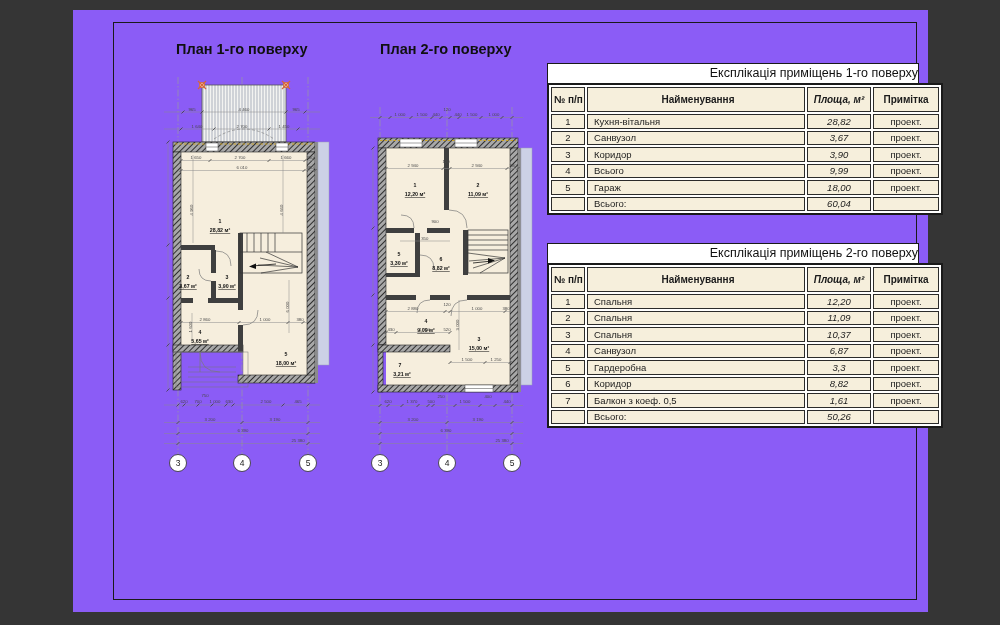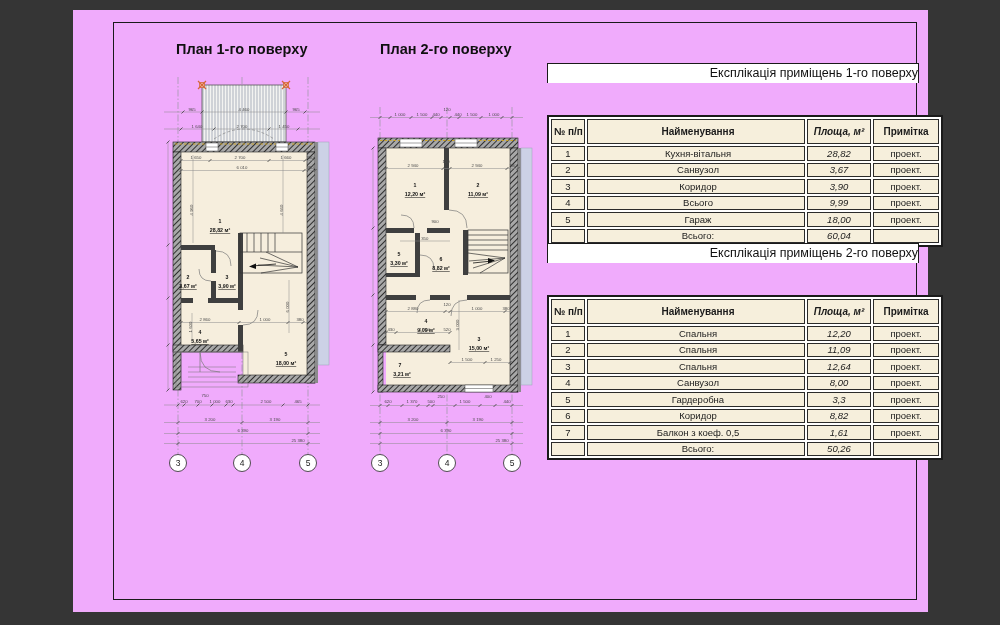--- a/index.html
+++ b/index.html
@@ -2,37 +2,37 @@
 <html><head>
 <meta charset="utf-8">
 <style>
   html,body{margin:0;padding:0;}
   body{
     width:1000px;height:625px;
     background:#353535;
     font-family:"Liberation Sans", sans-serif;
     position:relative;overflow:hidden;
   }
-  .page{position:absolute;left:73px;top:10px;width:855px;height:602px;background:#f0abfc;}
+  .page{position:absolute;left:73px;top:10px;width:855px;height:602px;background:#8b5cf6;}
   .frame{position:absolute;left:40px;top:12px;width:804px;height:578px;border:1.5px solid #1a1a1a;box-sizing:border-box;}
   .plan-title{position:absolute;font-weight:bold;font-size:14.5px;color:#101010;white-space:nowrap;}
   .plan-svg{position:absolute;}
 
   
   .expl{position:absolute;left:474px;width:372px;}
   .expl-title{font-size:12.5px;color:#101010;text-align:right;padding:2px 0 3px 0;
     border:1px solid #1a1a1a;border-bottom:none;background:#fff;}
   table.expl-table{border-collapse:separate;border-spacing:2px;width:100%;
-    background:#fff;border:2px solid #1a1a1a;table-layout:fixed;margin-top:32px;}
+    background:#fff;border:2px solid #1a1a1a;table-layout:fixed;}
   table.expl-table td, table.expl-table th{
     background:#f6efdc;border:1px solid #2b2b2b;
     font-size:9.5px;color:#1b1b1b;height:12.5px;padding:0 2px;overflow:hidden;white-space:nowrap;}
   table.expl-table th{height:23px;font-weight:bold;font-size:10px;text-align:center;}
   .c-num{width:28px;text-align:center;}
-  .c-name{width:208px;text-align:center;padding-left:6px !important;}
+  .c-name{width:208px;text-align:left;padding-left:6px !important;}
   .c-area{width:58px;text-align:center;font-style:italic;}
   .c-note{width:60px;text-align:center;font-size:9px;}
 
   
   .dim{font-size:4.3px;fill:#4a4a4a;text-anchor:middle;}
   .rn{font-size:5.2px;fill:#111;font-weight:bold;text-anchor:middle;}
   .ra{font-size:5.3px;fill:#111;font-weight:bold;text-anchor:middle;text-decoration:underline;}
   .gl{font-size:8.5px;fill:#222;text-anchor:middle;}
   .dl{stroke:#8a8a8a;stroke-width:0.5;}
   .tick{stroke:#3f3f3f;stroke-width:0.8;fill:none;}
@@ -444,27 +444,27 @@
       </tr>
       <tr>
         <td class="c-num">2</td>
         <td class="c-name">Спальня</td>
         <td class="c-area">11,09</td>
         <td class="c-note">проект.</td>
       </tr>
       <tr>
         <td class="c-num">3</td>
         <td class="c-name">Спальня</td>
-        <td class="c-area">12,64</td>
+        <td class="c-area">10,37</td>
         <td class="c-note">проект.</td>
       </tr>
       <tr>
         <td class="c-num">4</td>
         <td class="c-name">Санвузол</td>
-        <td class="c-area">8,00</td>
+        <td class="c-area">6,87</td>
         <td class="c-note">проект.</td>
       </tr>
       <tr>
         <td class="c-num">5</td>
         <td class="c-name">Гардеробна</td>
         <td class="c-area">3,3</td>
         <td class="c-note">проект.</td>
       </tr>
       <tr>
         <td class="c-num">6</td>

